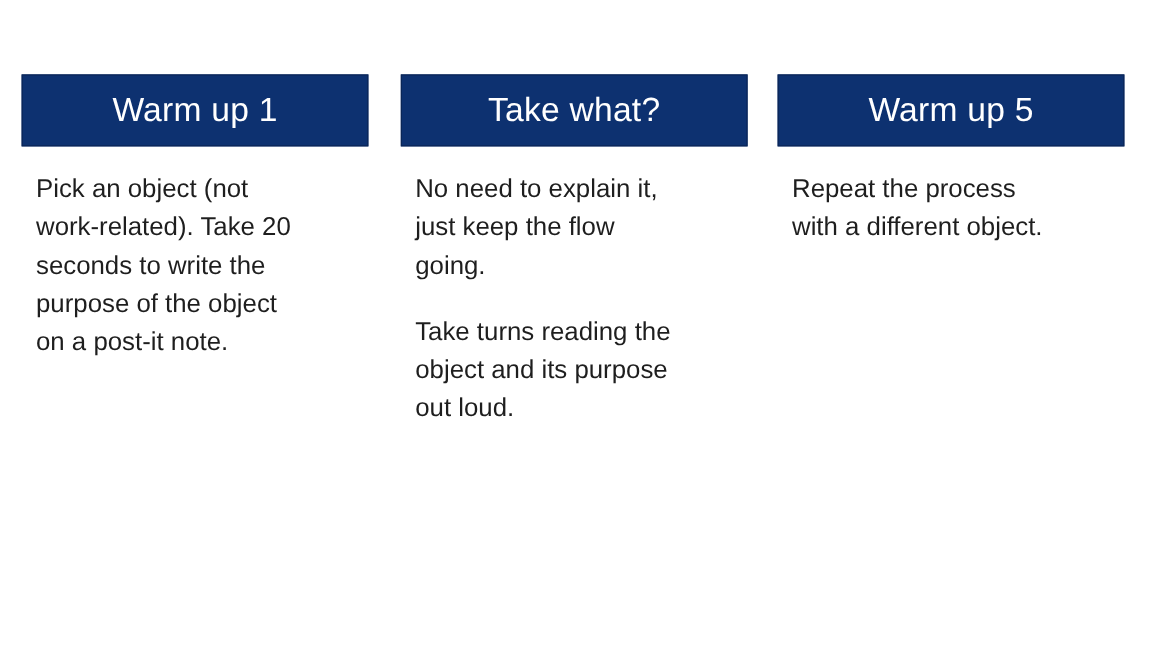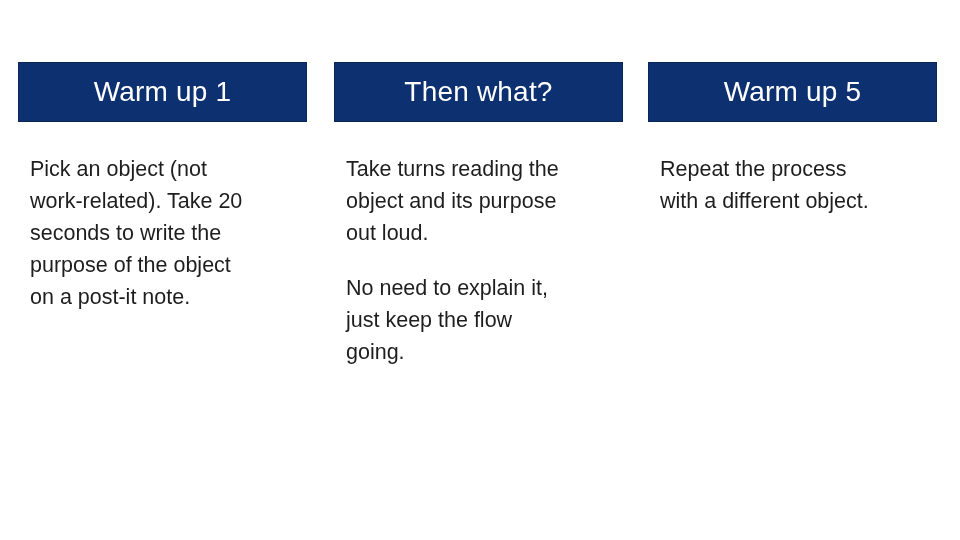--- a/index.html
+++ b/index.html
@@ -38,21 +38,21 @@
     align-items: center;
     justify-content: center;
   }
   .header-box span {
     color: var(--header-text);
     font-size: 28px;
     line-height: 1;
     letter-spacing: 0.2px;
   }
   .body-text {
-    margin-top: 31px;
+    margin-top: 19px;
     padding-left: 12px;
     padding-right: 4px;
   }
   .body-text p {
     color: var(--body-text);
     font-size: 21.5px;
     line-height: 32px;
     white-space: pre-line;
     margin: 0 0 23px 0;
   }
@@ -70,29 +70,29 @@
       <p>Pick an object (not
 work-related). Take 20
 seconds to write the
 purpose of the object
 on a post-it note.</p>
     </div>
   </div>
 
   <div class="column col-1">
     <div class="header-box">
-      <span>Then what?</span>
+      <span>Take what?</span>
     </div>
     <div class="body-text">
+      <p>No need to explain it,
+just keep the flow
+going.</p>
       <p>Take turns reading the
 object and its purpose
 out loud.</p>
-      <p>No need to explain it,
-just keep the flow
-going.</p>
     </div>
   </div>
 
   <div class="column col-2">
     <div class="header-box">
       <span>Warm up 5</span>
     </div>
     <div class="body-text">
       <p>Repeat the process
 with a different object.</p>

